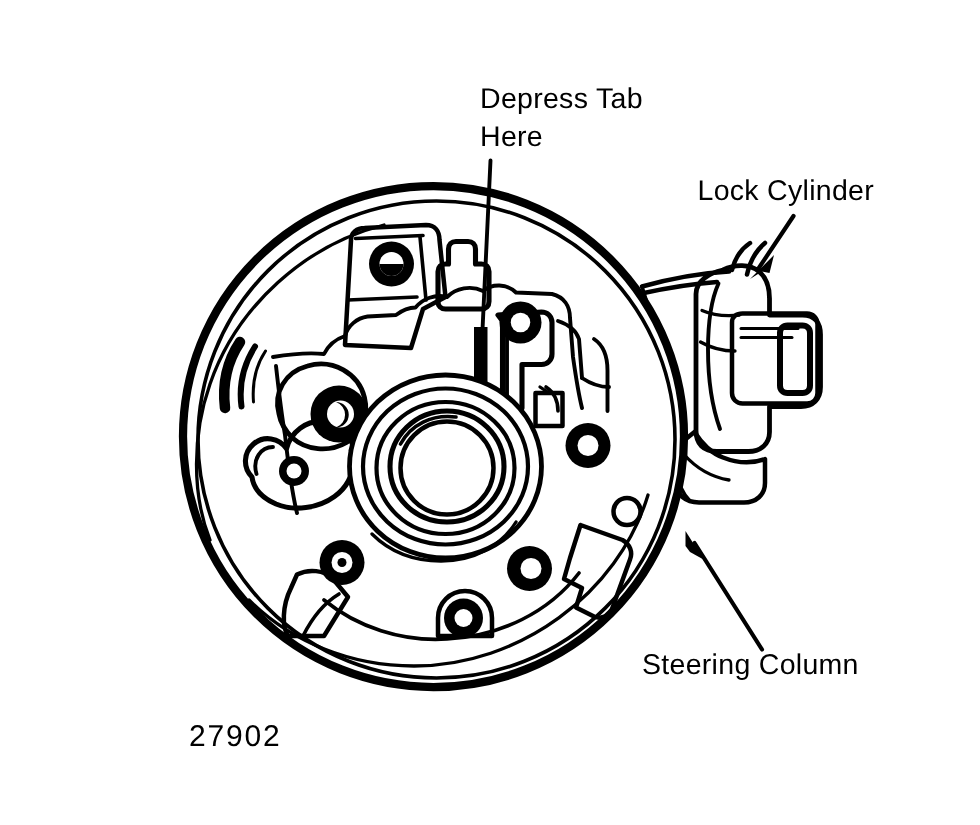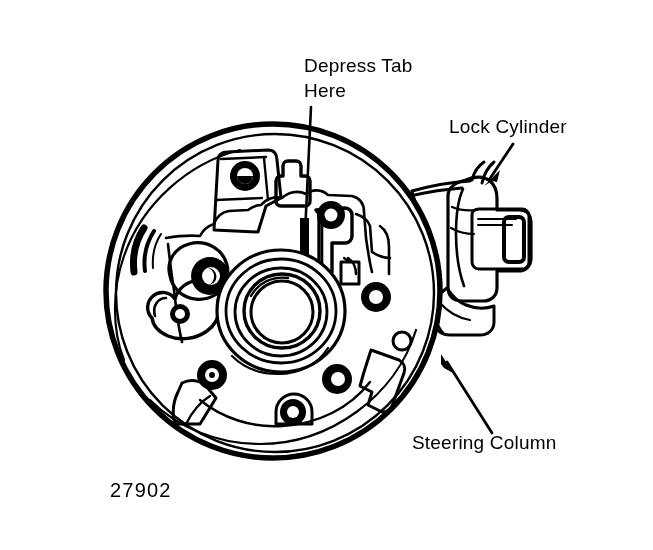--- a/index.html
+++ b/index.html
@@ -11,21 +11,21 @@
   body {
     width: 653px;
     height: 550px;
     overflow: hidden;
     font-family: "Liberation Sans", sans-serif;
     color: #000000;
     position: relative;
   }
   #figure-root {
     position: absolute;
-    left: 0;
+    left: 16px;
     top: 0;
     width: 576px;
     height: 550px;
     text-align: right;
   }
   svg#diagram {
     display: block;
     width: 653px;
     height: 550px;
   }

